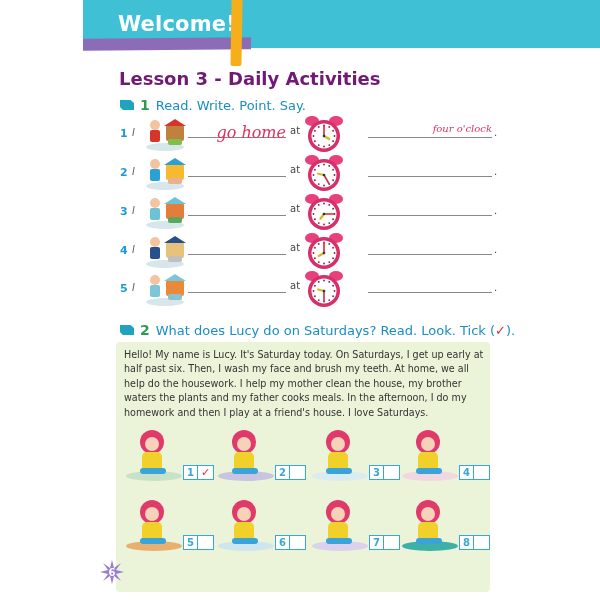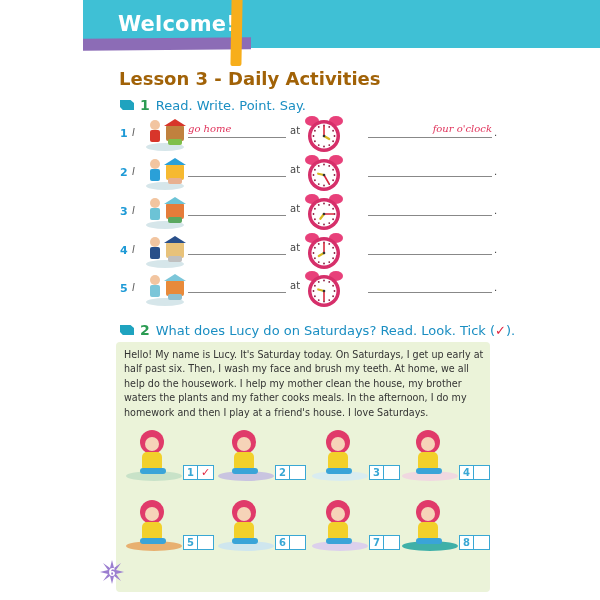--- a/index.html
+++ b/index.html
@@ -1,29 +1,29 @@
 <!DOCTYPE html>
 <html><head>
 <meta charset="utf-8">
 <style>
   html,body{margin:0;padding:0;background:#fff;}
   body{width:600px;height:600px;position:relative;overflow:hidden;font-family:"DejaVu Sans","Liberation Sans",sans-serif;}
   .banner{position:absolute;left:83px;top:0;width:517px;height:48px;background:#3fc0d5;}
   .banner-stripe{position:absolute;left:83px;top:38px;width:168px;height:12px;background:#8c6cb6;transform:skewY(-0.5deg);}
   .banner-title{position:absolute;left:118px;top:12px;color:#fff;font-weight:bold;font-size:21px;font-family:"DejaVu Sans",sans-serif;letter-spacing:0.2px;}
   .banner-tab{position:absolute;left:231px;top:0;width:11px;height:66px;background:#f7ae1b;border-radius:0 0 2px 2px;transform:skewX(-1deg);}
-  .lesson-title{position:absolute;left:119px;top:68px;color:#a16207;font-size:18px;font-weight:bold;font-family:"DejaVu Sans",sans-serif;}
+  .lesson-title{position:absolute;left:119px;top:68px;color:#701a75;font-size:18px;font-weight:bold;font-family:"DejaVu Sans",sans-serif;}
   .ex-head{position:absolute;display:flex;align-items:center;gap:6px;color:#1a8ec2;font-size:13px;font-family:"DejaVu Sans",sans-serif;}
   .ex-flag{width:14px;height:10px;background:#1fa3bf;clip-path:polygon(0 0,75% 0,100% 30%,100% 100%,20% 100%,0 70%);}
   .ex-num{color:#2b9b52;font-weight:bold;font-size:14px;}
   .row{position:absolute;left:120px;width:360px;height:38px;}
   .row-num{position:absolute;left:0;top:12px;color:#1e9ad6;font-size:11px;font-weight:bold;}
   .row-i{position:absolute;left:12px;top:12px;color:#666;font-size:10px;font-style:italic;}
   .pic{position:absolute;left:24px;top:2px;width:42px;height:34px;}
-  .blank1{position:absolute;left:68px;top:8px;width:98px;height:14px;border-bottom:1px solid #888;text-align:left;color:#e0335b;font-size:10px;font-family:"DejaVu Serif",serif;font-style:italic;}
+  .blank1{position:absolute;left:68px;top:8px;width:98px;height:14px;border-bottom:1px solid #888;text-align:right;color:#e0335b;font-size:16px;font-family:"DejaVu Serif",serif;font-style:italic;}
   .at{position:absolute;left:170px;top:10px;font-size:10px;color:#444;}
   .clock{position:absolute;left:184px;top:0;width:40px;height:38px;}
   .blank2{position:absolute;left:248px;top:8px;width:124px;height:14px;border-bottom:1px solid #888;text-align:right;color:#e0335b;font-size:10px;font-family:"DejaVu Serif",serif;font-style:italic;}
   .dot{position:absolute;left:374px;top:12px;font-size:10px;color:#444;}
   .tick{color:#e0243f;}
   .reading{position:absolute;left:116px;top:342px;width:374px;height:250px;background:#ebf3d9;border-radius:4px;}
   .passage{position:absolute;left:8px;top:6px;width:360px;font-size:9.6px;line-height:14.4px;color:#333;font-family:"DejaVu Sans",sans-serif;}
   .scene{position:absolute;width:90px;height:54px;}
   .scene svg{position:absolute;left:0;top:0;}
   .tickbox{position:absolute;right:0;bottom:2px;display:flex;border:1.5px solid #39a7d4;background:#fff;}

